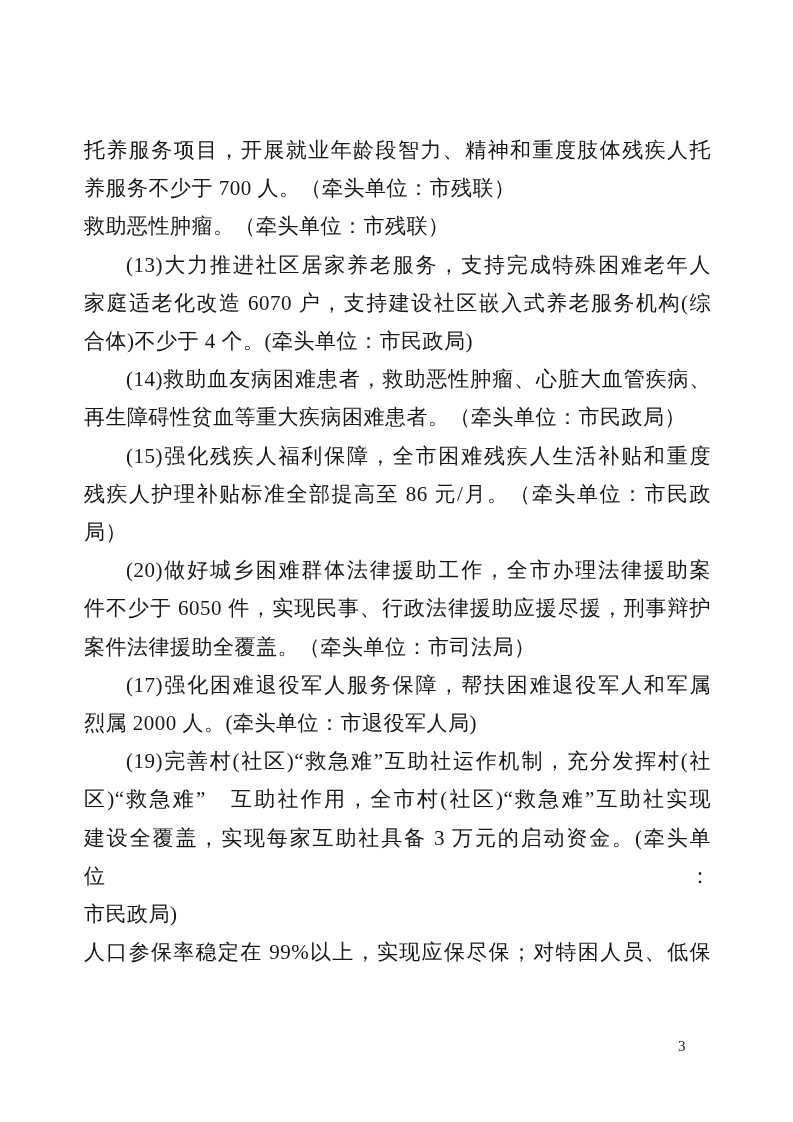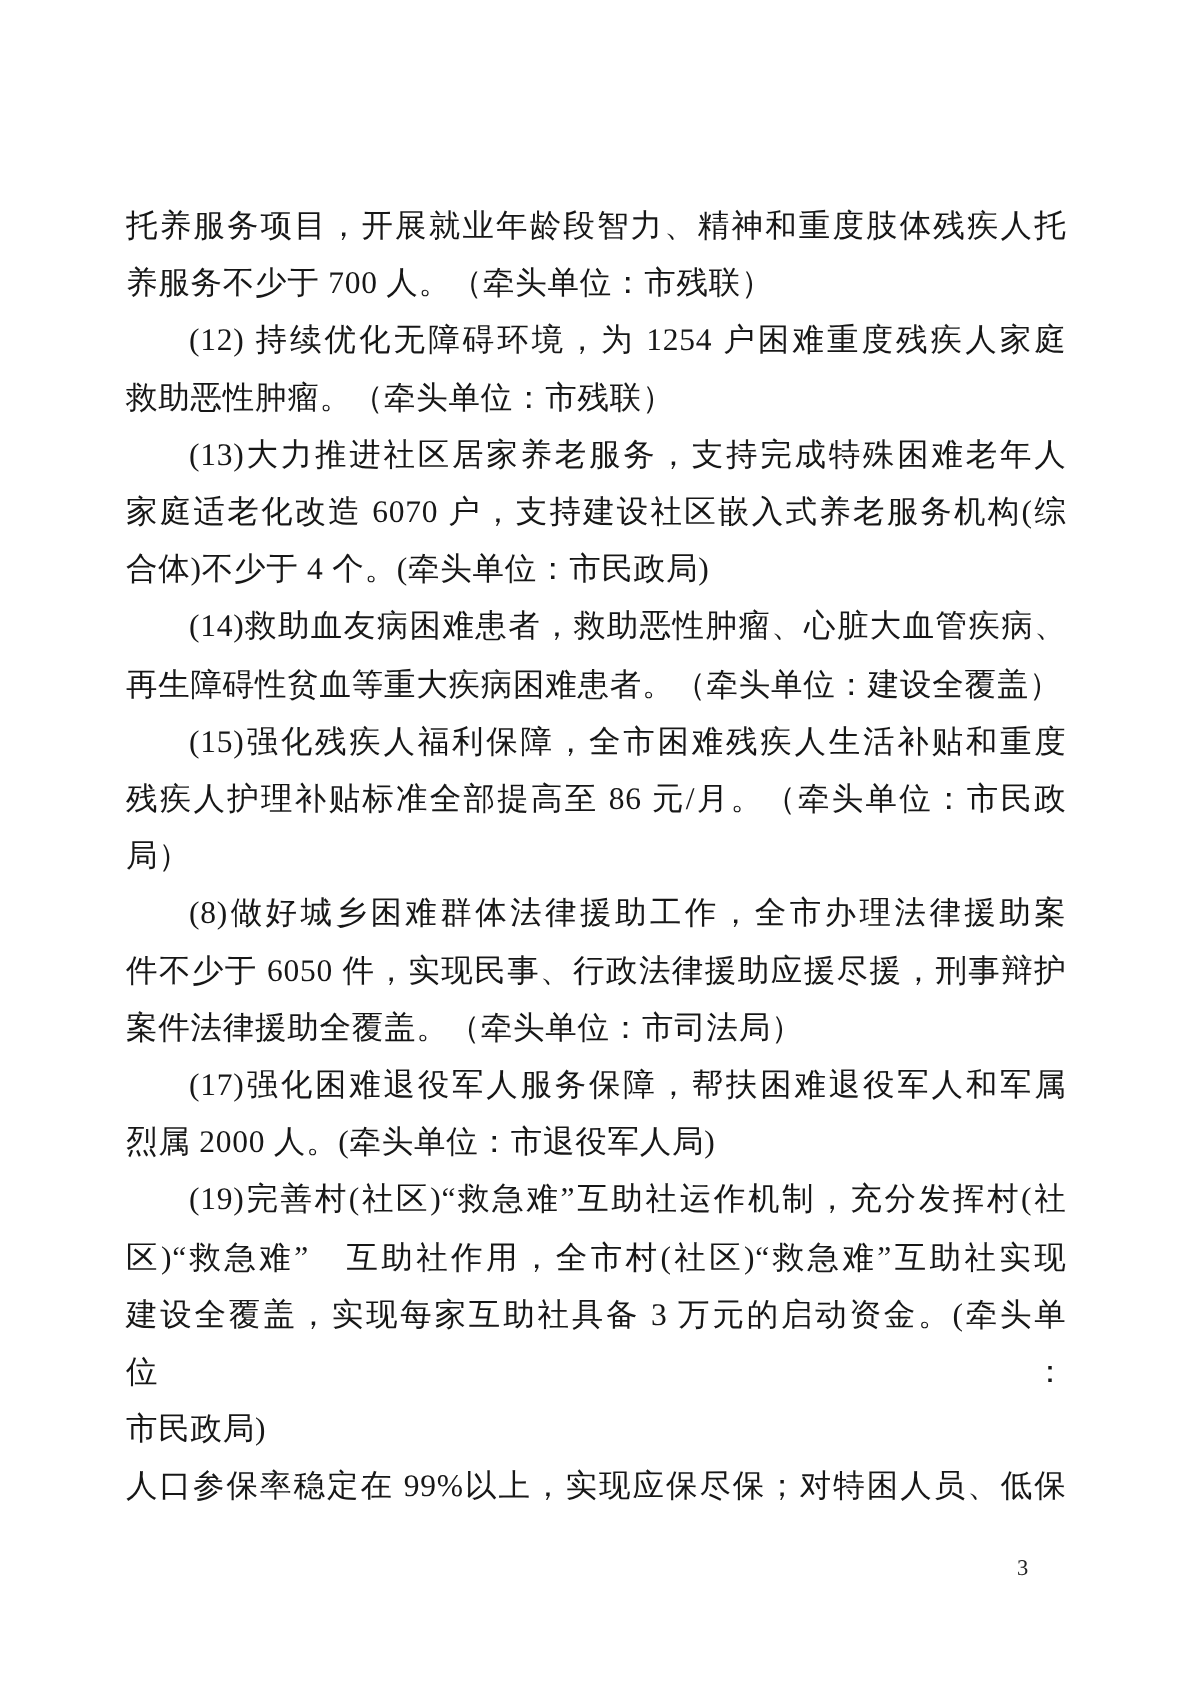--- a/index.html
+++ b/index.html
@@ -47,31 +47,30 @@
     font-family: "Liberation Serif", "DejaVu Serif", serif;
   }
 </style>
 </head>
 <body>
 
 <div class="page">
   <div class="doc-body">
     <div class="line fill">托养服务项目，开展就业年龄段智力、精神和重度肢体残疾人托</div>
     <div class="line">养服务不少于 700 人。（牵头单位：市残联）</div>
-    <div class="line fill indent">(12) 持续优化无障碍环境，为 1254 户困难重度残疾人家庭</div>
     <div class="line">救助恶性肿瘤。（牵头单位：市残联）</div>
     <div class="line fill indent">(13)大力推进社区居家养老服务，支持完成特殊困难老年人</div>
     <div class="line fill">家庭适老化改造 6070 户，支持建设社区嵌入式养老服务机构(综</div>
     <div class="line">合体)不少于 4 个。(牵头单位：市民政局)</div>
     <div class="line fill indent">(14)救助血友病困难患者，救助恶性肿瘤、心脏大血管疾病、</div>
-    <div class="line">再生障碍性贫血等重大疾病困难患者。（牵头单位：建设全覆盖）</div>
+    <div class="line">再生障碍性贫血等重大疾病困难患者。（牵头单位：市民政局）</div>
     <div class="line fill indent">(15)强化残疾人福利保障，全市困难残疾人生活补贴和重度</div>
     <div class="line fill">残疾人护理补贴标准全部提高至 86 元/月。（牵头单位：市民政</div>
     <div class="line">局）</div>
-    <div class="line fill indent">(8)做好城乡困难群体法律援助工作，全市办理法律援助案</div>
+    <div class="line fill indent">(20)做好城乡困难群体法律援助工作，全市办理法律援助案</div>
     <div class="line fill">件不少于 6050 件，实现民事、行政法律援助应援尽援，刑事辩护</div>
     <div class="line">案件法律援助全覆盖。（牵头单位：市司法局）</div>
     <div class="line fill indent">(17)强化困难退役军人服务保障，帮扶困难退役军人和军属</div>
     <div class="line">烈属 2000 人。(牵头单位：市退役军人局)</div>
     <div class="line fill indent">(19)完善村(社区)“救急难”互助社运作机制，充分发挥村(社</div>
     <div class="line fill">区)“救急难”　互助社作用，全市村(社区)“救急难”互助社实现</div>
     <div class="line fill">建设全覆盖，实现每家互助社具备 3 万元的启动资金。(牵头单位：</div>
     <div class="line">市民政局)</div>
     <div class="line fill">人口参保率稳定在 99%以上，实现应保尽保；对特困人员、低保</div>
   </div>

